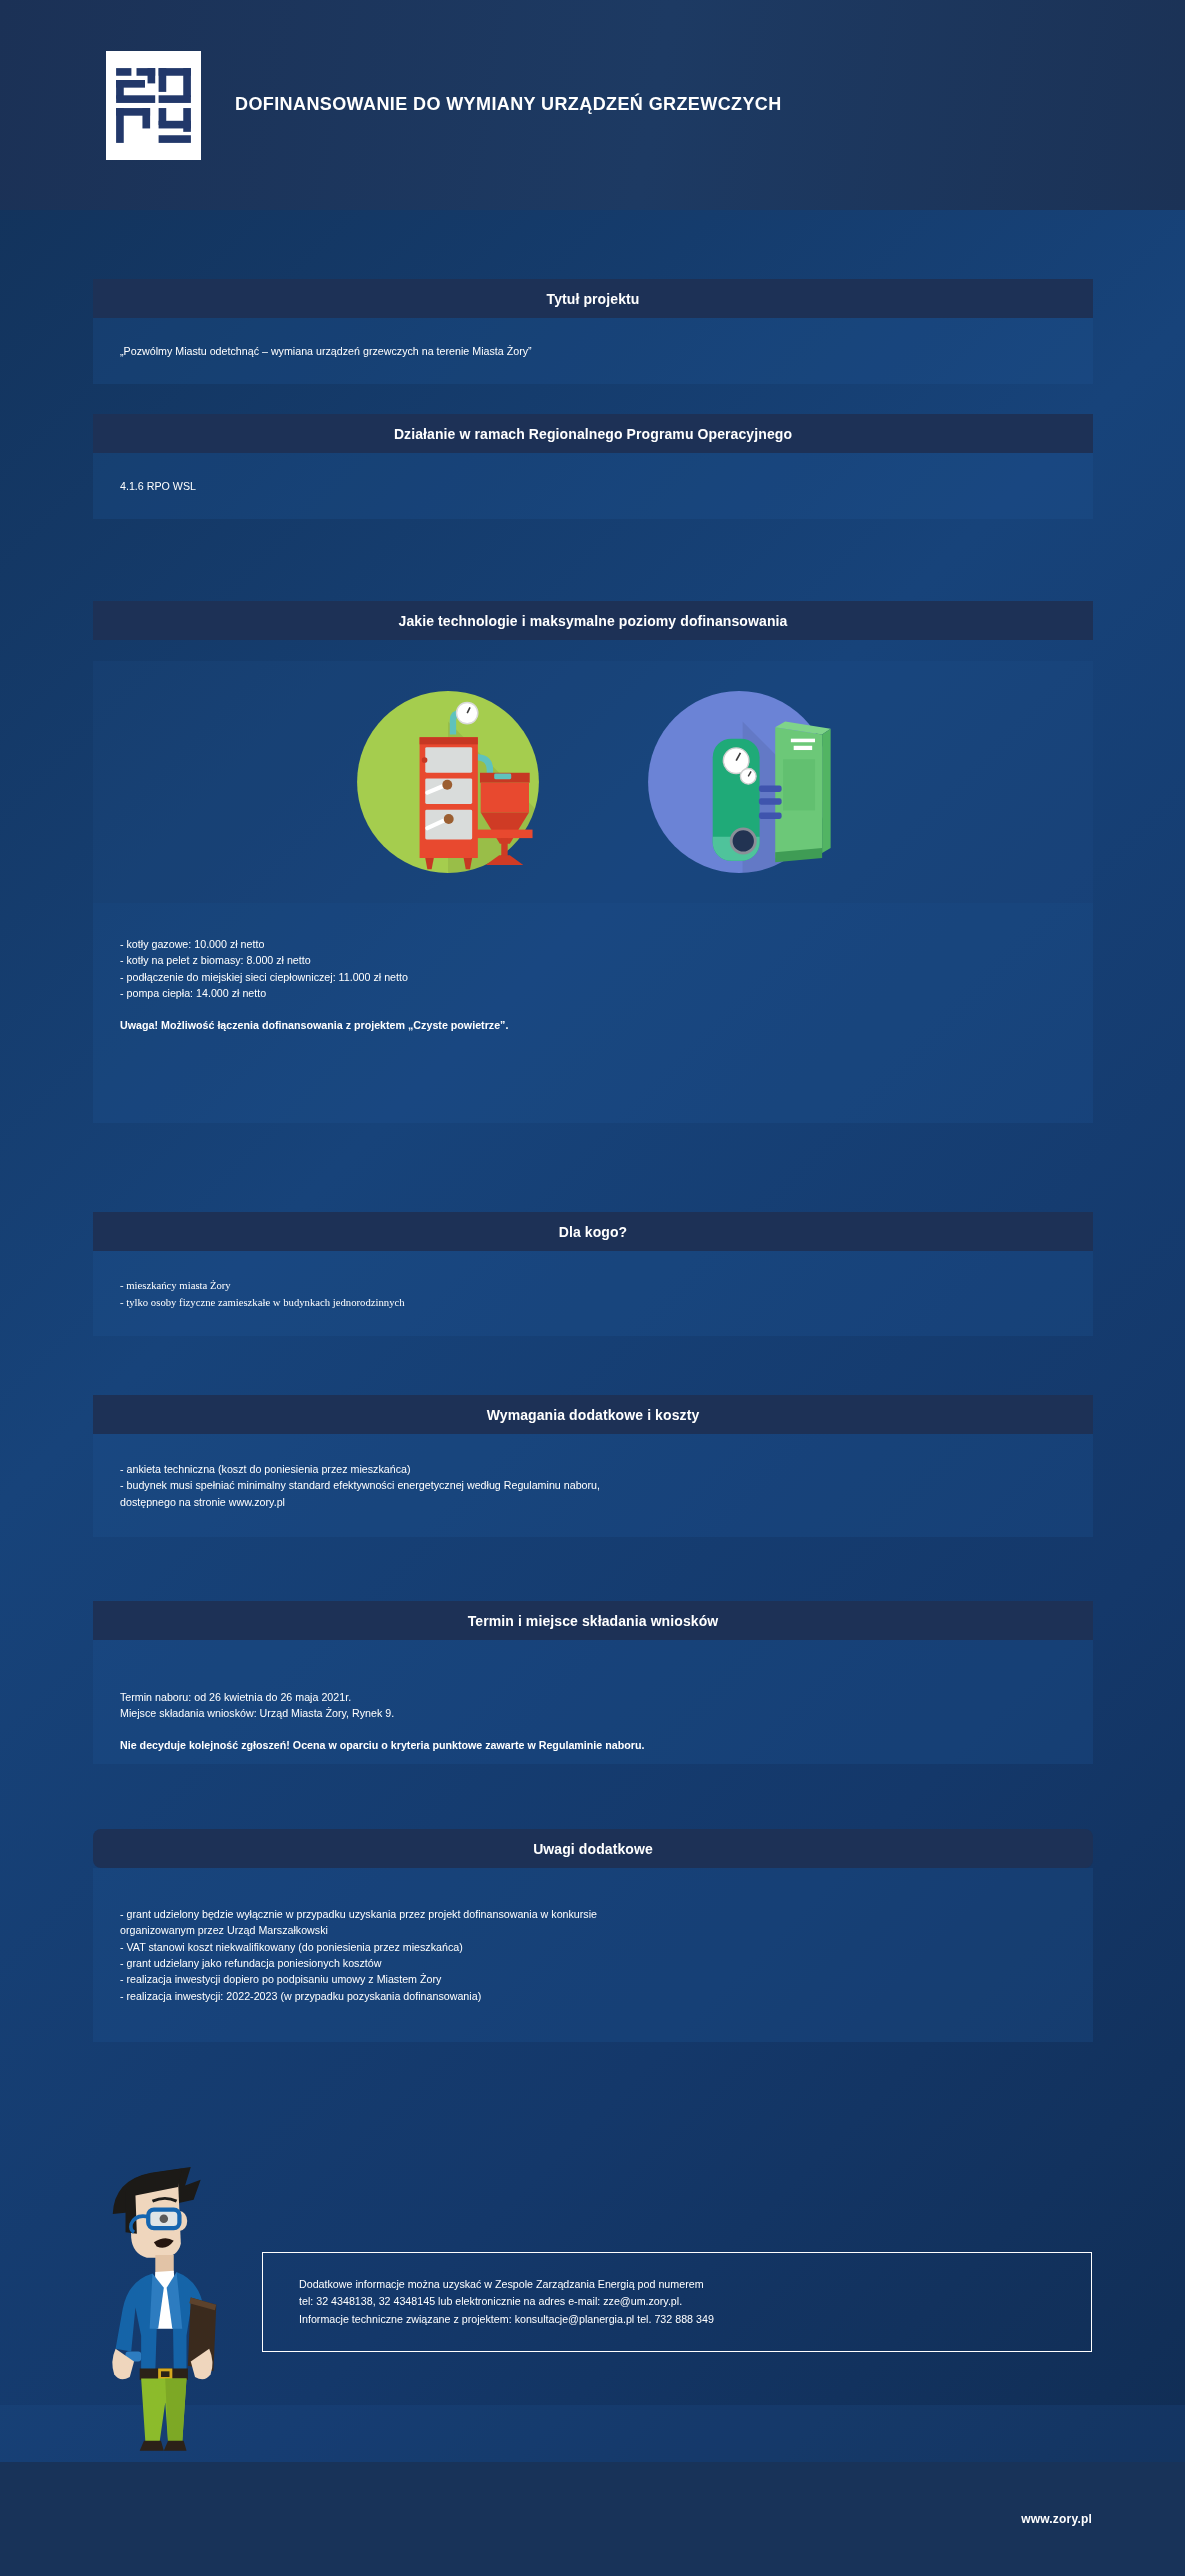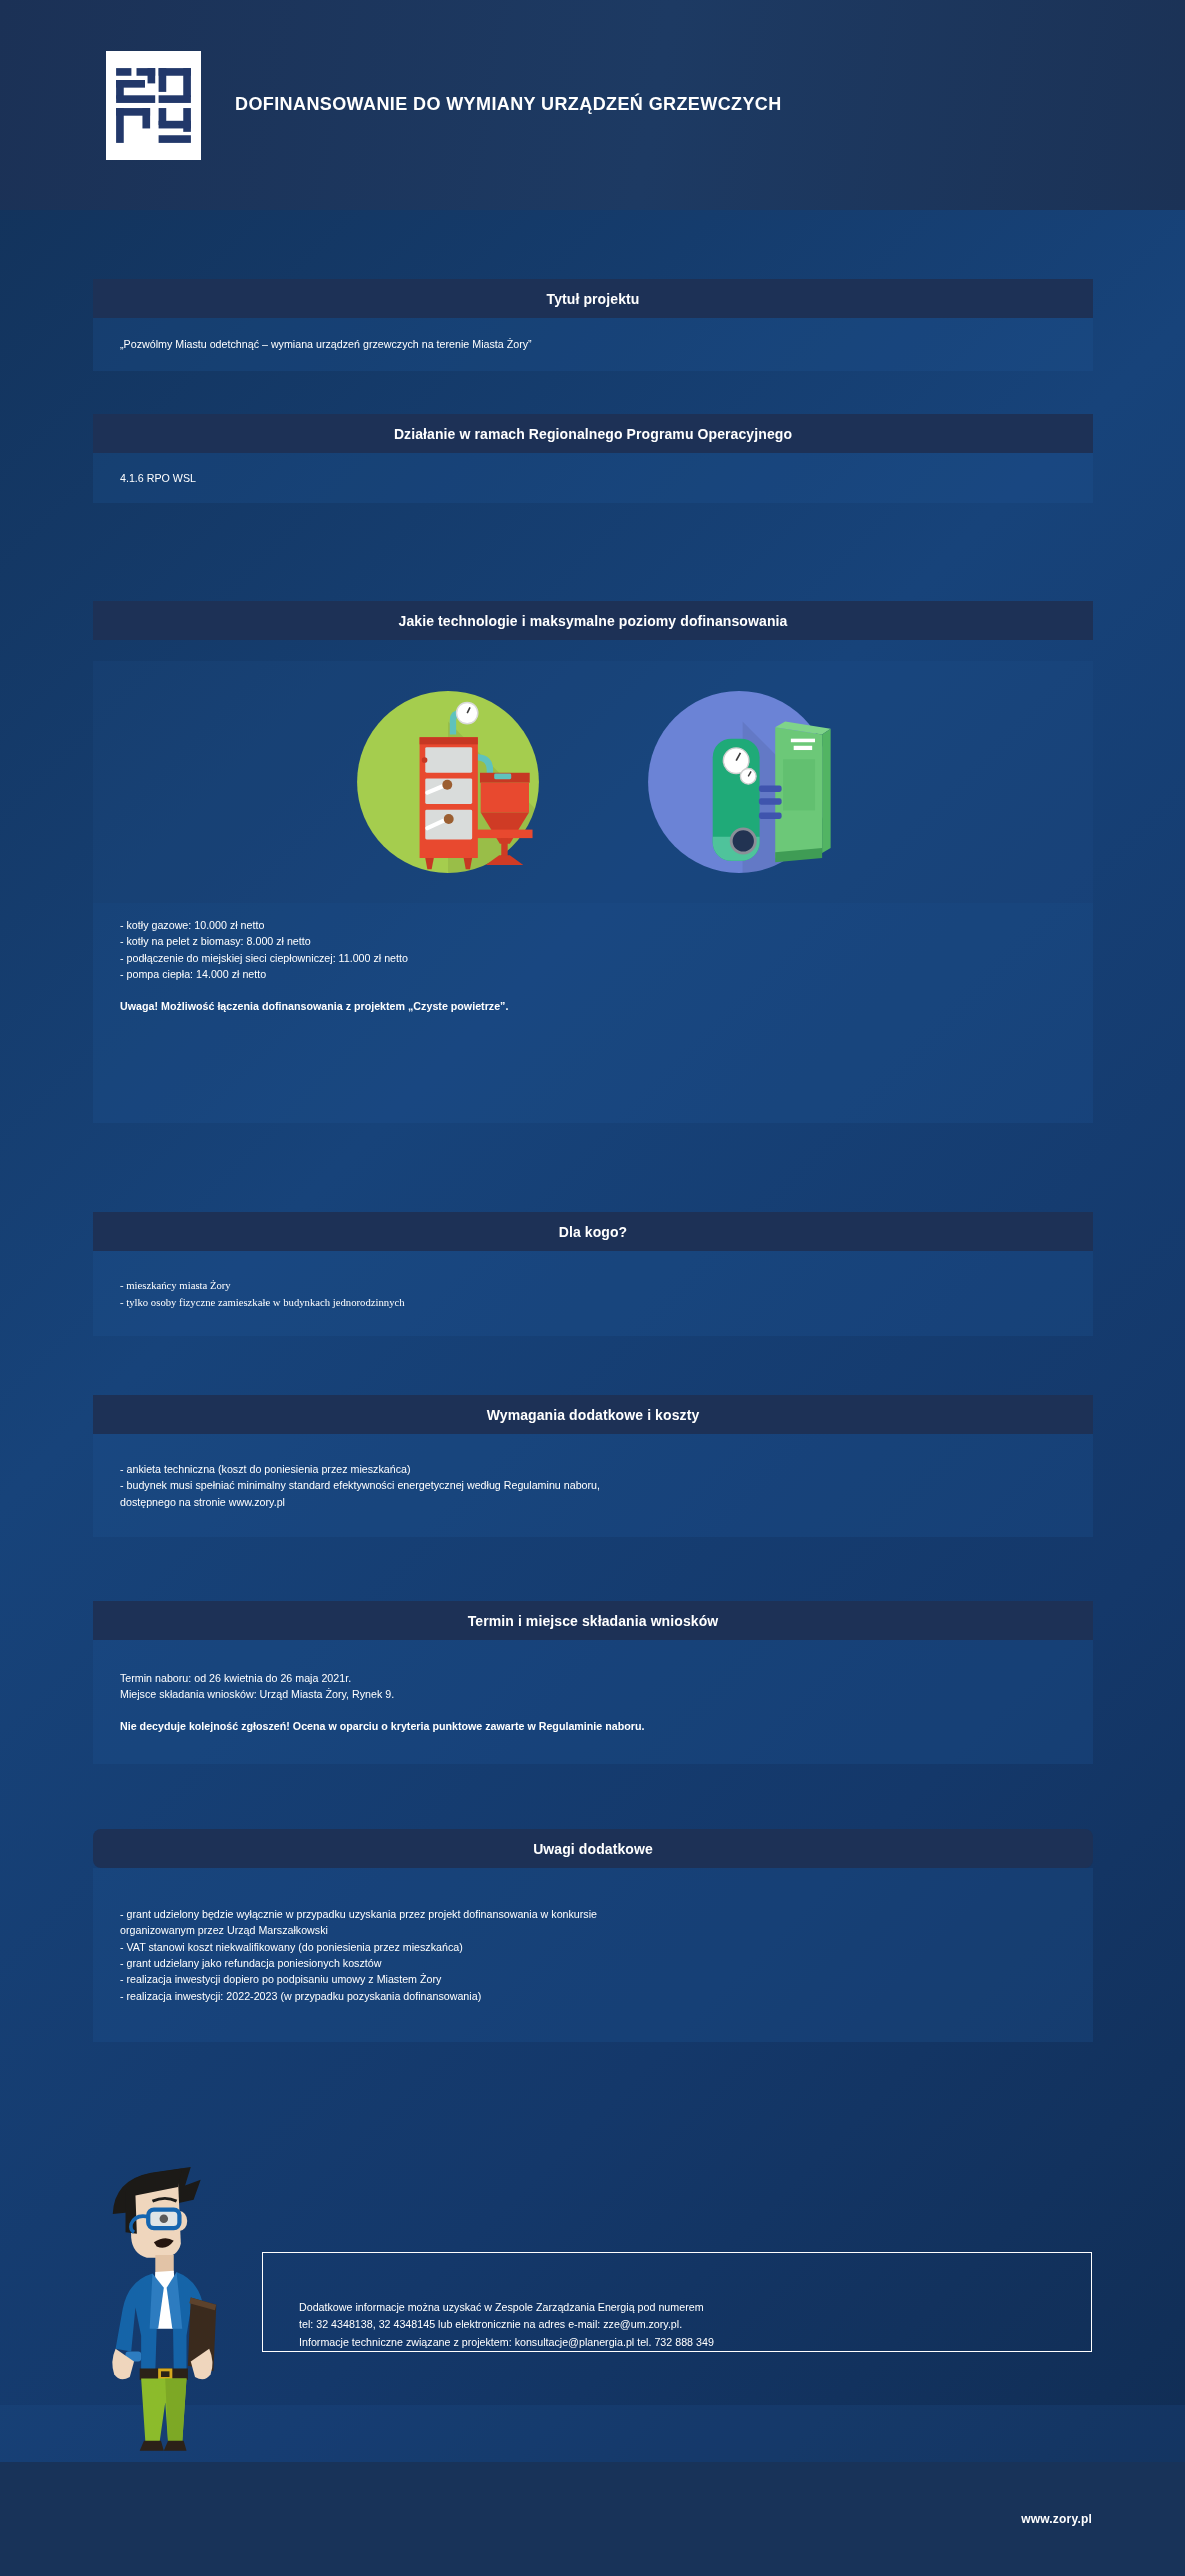--- a/index.html
+++ b/index.html
@@ -65,21 +65,21 @@
     align-items:center;
     justify-content:center;
     box-sizing:border-box;
   }
   .sec-body{
     background:rgba(31,84,145,.30);
     box-sizing:border-box;
     font-size:10.7px;
     line-height:1.52;
   }
-  .sec-body.pad{padding:14px 27px;}
+  .sec-body.pad{padding:33px 27px;}
   .sec-body p{margin:0;}
   .sec-body .note{font-weight:bold;margin-top:15.6px;}
   .sec-body .list{white-space:pre-line;}
 
   
   .illus-row{
     position:absolute;
     left:93px;
     top:661px;
     width:1000px;
@@ -94,21 +94,21 @@
 
   
   .contact-box{
     position:absolute;
     left:262px; top:2252px;
     width:830px; height:100px;
     border:1.4px solid #ffffff;
     box-sizing:border-box;
     display:flex;
     flex-direction:column;
-    justify-content:flex-end;
+    justify-content:center;
     padding-left:36px;
     font-size:10.7px;
     line-height:1.62;
   }
 
   
   .man{
     position:absolute;
     left:100px; top:2158px;
     width:156px; height:299px;

